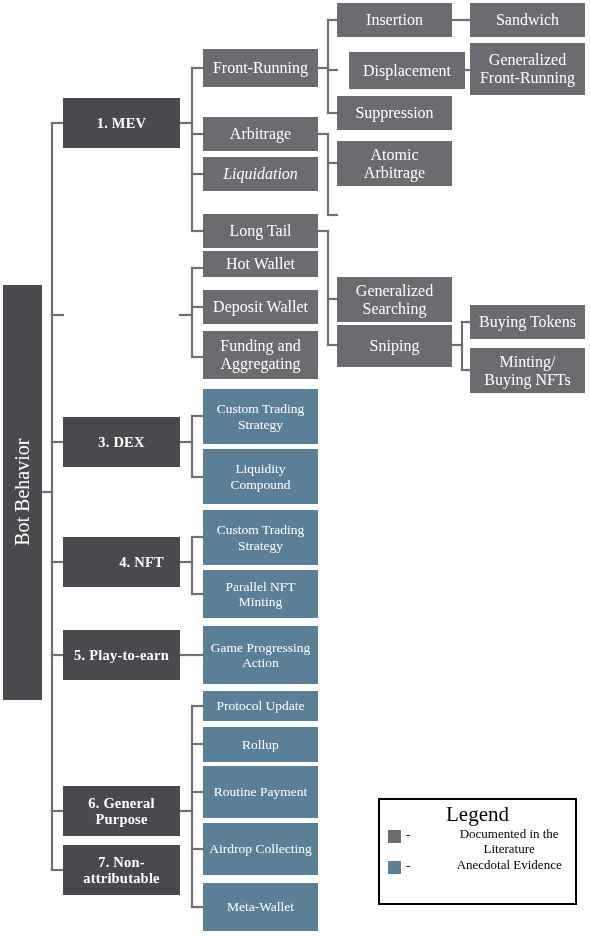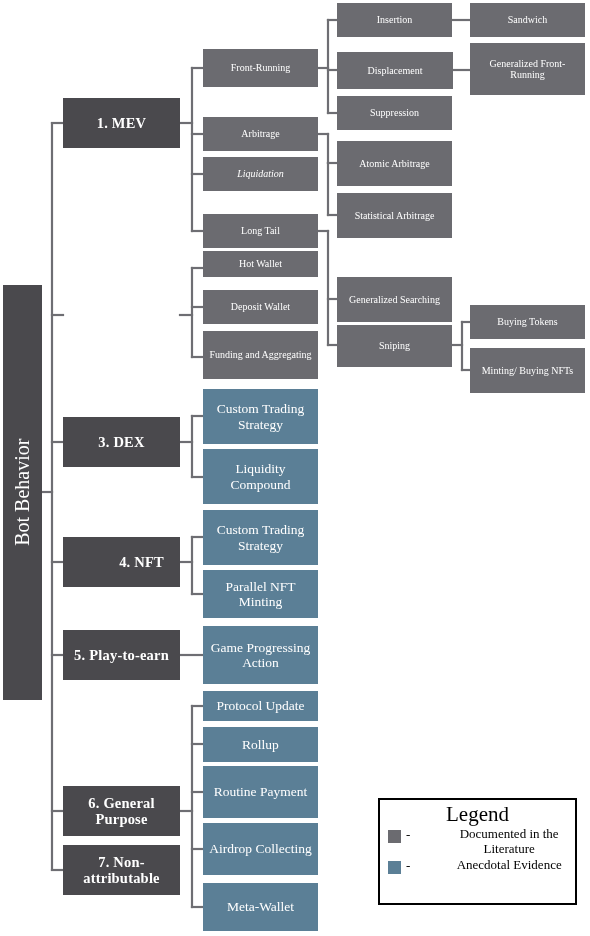--- a/index.html
+++ b/index.html
@@ -6,21 +6,21 @@
   body{width:590px;height:936px;position:relative;overflow:hidden;
        font-family:"Liberation Serif","DejaVu Serif",serif;}
   #canvas{position:absolute;left:0;top:0;width:590px;height:936px;}
   svg#wires{position:absolute;left:0;top:0;width:590px;height:936px;pointer-events:none;}
   .node{position:absolute;box-sizing:border-box;display:flex;align-items:center;
         justify-content:center;text-align:center;color:#ffffff;line-height:1.12;
         padding:2px 4px;}
   .lvl1{background:#4a494d;font-weight:bold;font-size:14.5px;letter-spacing:.2px;}
   .root{background:#4a494d;font-size:20px;}
   .root span{display:block;transform:rotate(-90deg);white-space:nowrap;}
-  .gray{background:#6b6b70;font-size:10px;}
+  .gray{background:#6b6b70;font-size:16px;}
   .blue{background:#5b7f96;font-size:13.5px;}
   #legend{position:absolute;left:378px;top:798px;width:199px;height:107px;
           border:2px solid #000;background:#fff;box-sizing:border-box;}
   #legend .ltitle{text-align:center;font-size:21px;color:#000;margin-top:3px;
                   line-height:1.05;}
   .lrow{display:flex;align-items:flex-start;padding:2px 6px 0 8px;color:#000;font-size:13px;}
   .swatch{width:13px;height:13px;flex:0 0 13px;margin-top:3px;margin-right:5px;}
   .sw-gray{background:#6b6b70;}
   .sw-blue{background:#5b7f96;}
   .ltxt{flex:1;text-align:center;line-height:1.12;margin-left:36px;}
@@ -137,39 +137,36 @@
   <div class="node gray" style="left:203px;top:157px;width:115px;height:34px;font-style:italic;">
     <span>Liquidation</span>
   </div>
   <div class="node gray" style="left:203px;top:214px;width:115px;height:34px;">
     <span>Long Tail</span>
   </div>
 
   <div class="node gray" style="left:337px;top:3px;width:115px;height:34px;">
     <span>Insertion</span>
   </div>
-  <div class="node gray" style="left:337px;top:52px;width:116px;height:37px;text-align:right;">
+  <div class="node gray" style="left:349px;top:52px;width:116px;height:37px;text-align:right;">
     <span>Displacement</span>
   </div>
   <div class="node gray" style="left:337px;top:96px;width:115px;height:34px;">
     <span>Suppression</span>
   </div>
 
   <div class="node gray" style="left:470px;top:3px;width:115px;height:34px;">
     <span>Sandwich</span>
   </div>
   <div class="node gray" style="left:470px;top:43px;width:115px;height:52px;">
     <span>Generalized Front-Running</span>
   </div>
 
   <div class="node gray" style="left:337px;top:141px;width:115px;height:45px;">
     <span>Atomic Arbitrage</span>
-  </div>
-  <div class="node gray" style="left:337px;top:193px;width:115px;height:45px;">
-    <span>Statistical Arbitrage</span>
   </div>
 
   <div class="node gray" style="left:203px;top:251px;width:115px;height:26px;">
     <span>Hot Wallet</span>
   </div>
   <div class="node gray" style="left:203px;top:290px;width:115px;height:34px;">
     <span>Deposit Wallet</span>
   </div>
   <div class="node gray" style="left:203px;top:331px;width:115px;height:48px;">
     <span>Funding and Aggregating</span>

